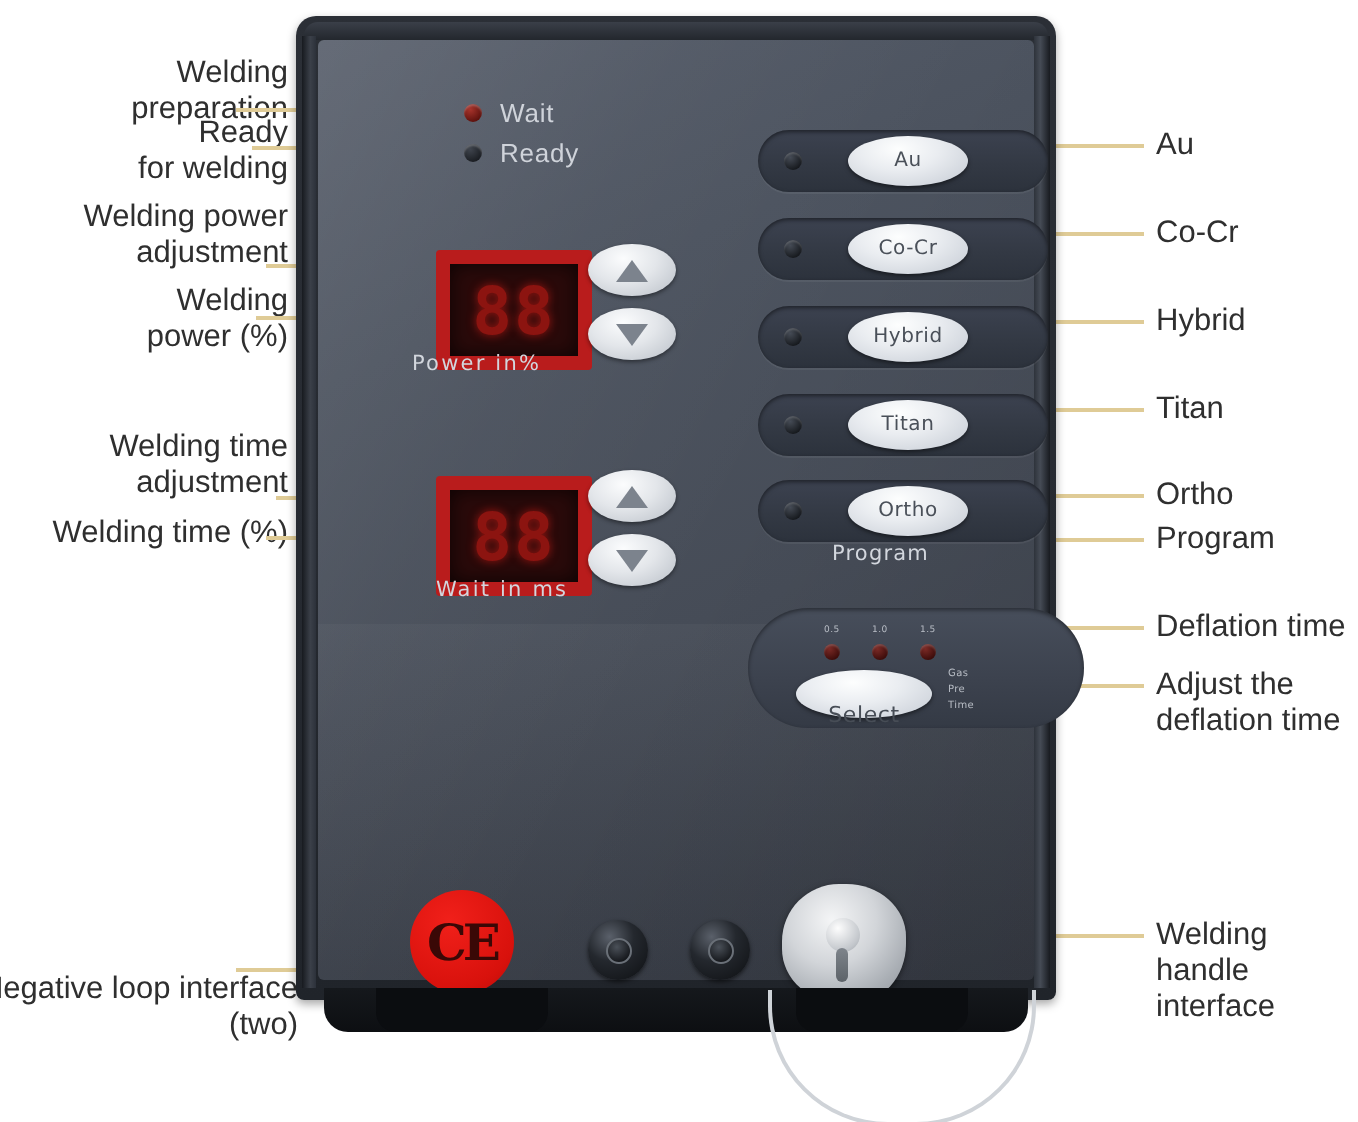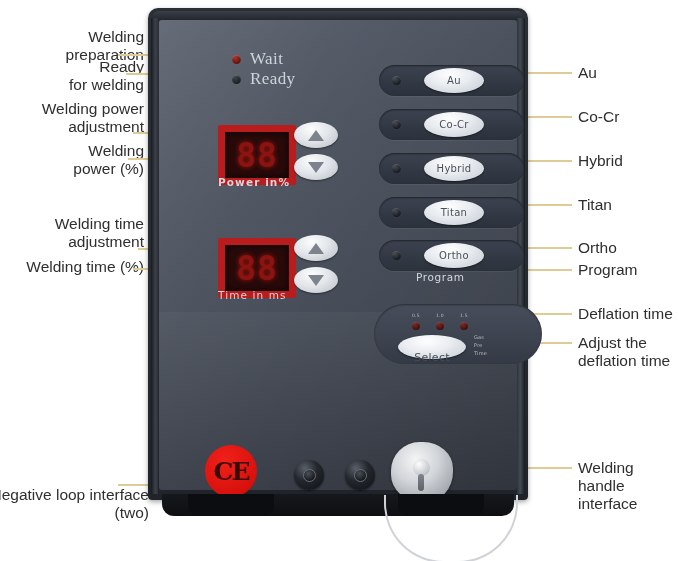--- a/index.html
+++ b/index.html
@@ -36,21 +36,21 @@
 
   .foot{position:absolute;left:14px;top:486px;width:352px;height:22px;border-radius:0 0 12px 12px;
     background:linear-gradient(180deg,#15181c,#0d0f12);}
   .foot-notch{position:absolute;top:486px;width:86px;height:22px;background:#0b0d10;border-radius:0 0 10px 10px;}
 
   
   .ledrow{position:absolute;display:flex;align-items:center;gap:9px;}
   .led{width:9px;height:9px;border-radius:50%;box-shadow:inset 0 1px 1px rgba(255,255,255,.25);}
   .led-wait{background:radial-gradient(circle at 35% 30%,#a8342c,#5d110d 75%);}
   .led-ready{background:radial-gradient(circle at 35% 30%,#3f444d,#1a1d22 75%);}
-  .ledtxt{font-size:17px;color:#cfd3da;letter-spacing:.4px;font-family:Liberation Serif, serif;}
+  .ledtxt{font-size:13px;color:#cfd3da;letter-spacing:.4px;font-family:Liberation Sans, sans-serif;}
 
   
   .disp{position:absolute;width:64px;height:46px;background:#2a0a0a;border:7px solid #b91c1c;border-radius:2px;
     box-shadow:inset 0 0 10px rgba(0,0,0,.75);display:flex;align-items:center;justify-content:center;gap:5px;}
   .seven{font-family:"DejaVu Sans Mono",monospace;font-size:33px;font-weight:bold;color:#8c1410;
     text-shadow:0 0 5px rgba(190,25,20,.75);letter-spacing:1px;line-height:1;}
   .displbl{position:absolute;font-size:10.5px;color:#d2d6dd;letter-spacing:1.1px;font-family:"DejaVu Sans",sans-serif;}
 
   
   .arrbtn{position:absolute;width:44px;height:26px;border-radius:50%;
@@ -173,32 +173,32 @@
     <span class="ledtxt">Wait</span>
   </div>
   <div class="ledrow" style="left:84px;top:61px;">
     <span class="led led-ready"></span>
     <span class="ledtxt">Ready</span>
   </div>
 
   <div class="disp" style="left:70px;top:117px;">
     <span class="seven">88</span>
   </div>
-  <div class="displbl" style="left:70px;top:168px;font-weight:bold;">Power  in%</div>
+  <div class="displbl" style="left:58px;top:168px;">Power  in%</div>
   <div class="arrbtn" style="left:146px;top:114px;">
     <span class="tri-up"></span>
   </div>
   <div class="arrbtn" style="left:146px;top:146px;">
     <span class="tri-dn"></span>
   </div>
 
   <div class="disp" style="left:70px;top:230px;">
     <span class="seven">88</span>
   </div>
-  <div class="displbl" style="left:70px;top:281px;">Time  in  ms</div>
+  <div class="displbl" style="left:70px;top:281px;">Wait  in  ms</div>
   <div class="arrbtn" style="left:146px;top:227px;">
     <span class="tri-up"></span>
   </div>
   <div class="arrbtn" style="left:146px;top:259px;">
     <span class="tri-dn"></span>
   </div>
 
   <div class="prow" style="left:231px;top:57px;">
     <span class="prow-led"></span>
     <span class="pbtn">

